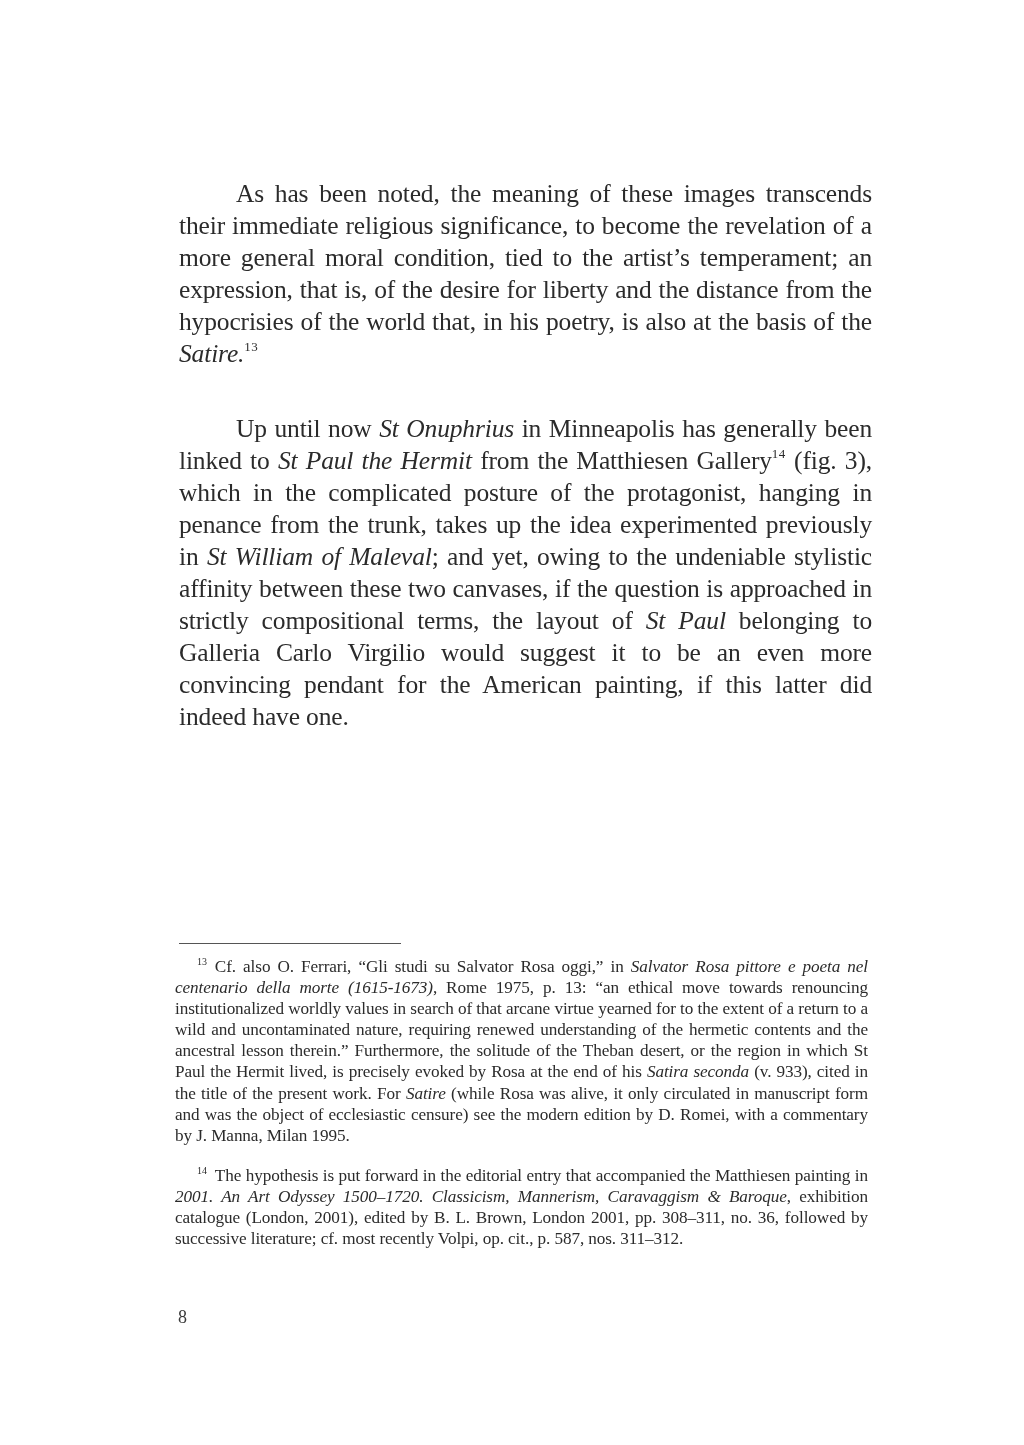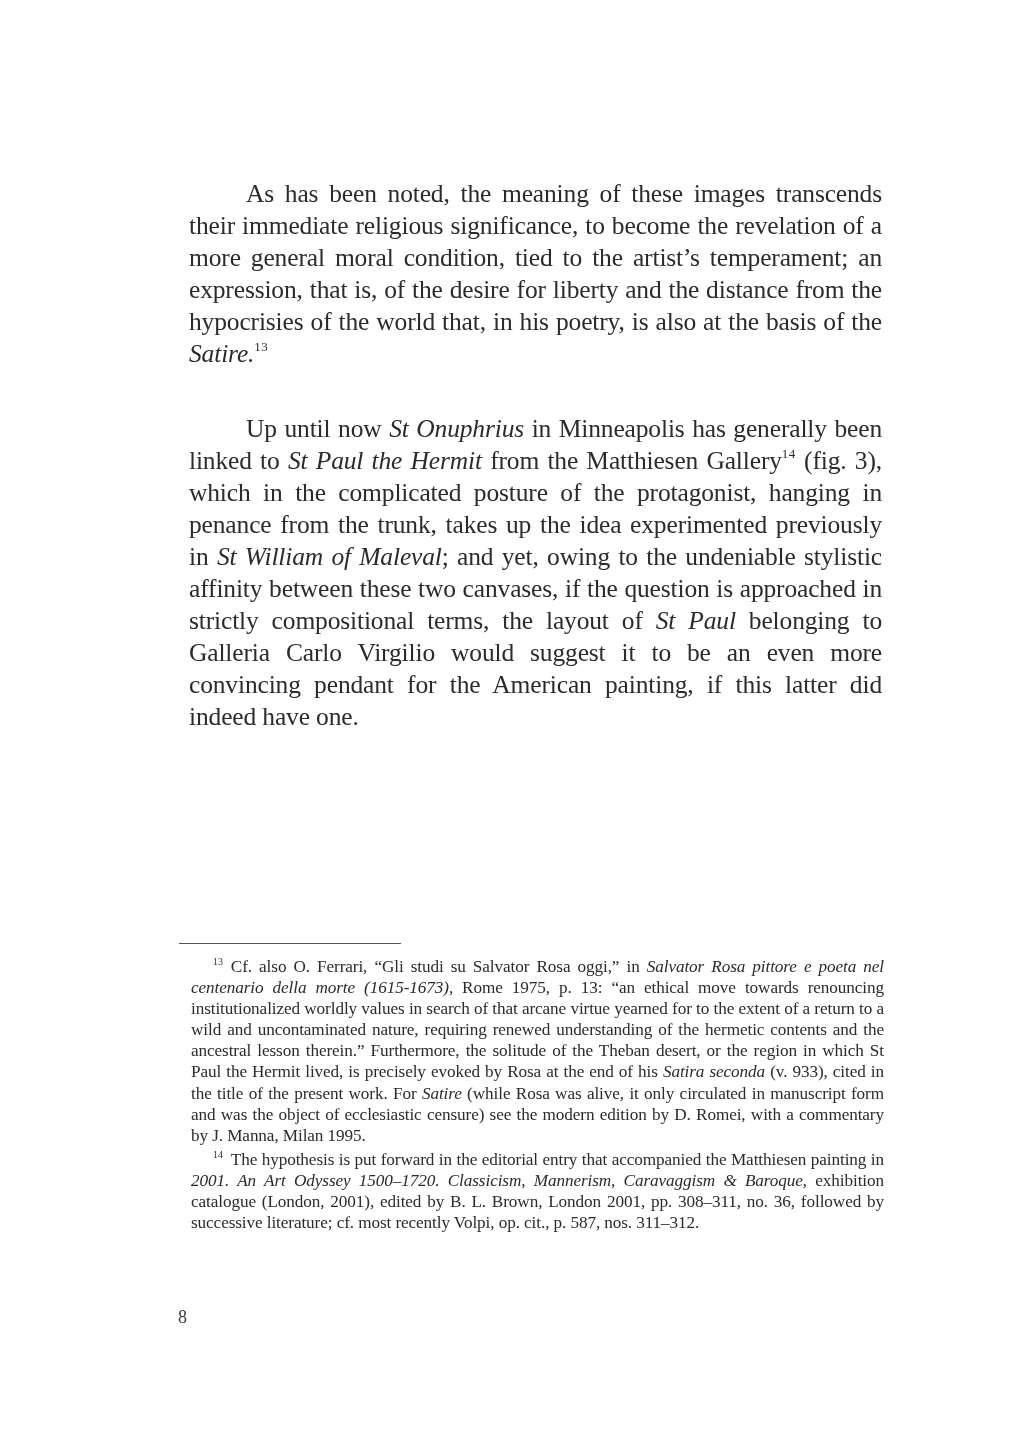--- a/index.html
+++ b/index.html
@@ -10,21 +10,21 @@
     body {
       width: 1024px;
       height: 1445px;
       position: relative;
       overflow: hidden;
       color: #2b2b2b;
       font-family: "Liberation Serif", "DejaVu Serif", serif;
     }
     .page {
       position: absolute;
-      left: 189px;
+      left: 179px;
       top: 178px;
       width: 693px;
     }
     .body-text p {
       margin: 0;
       font-size: 25.5px;
       line-height: 32.1px;
       text-align: justify;
       text-indent: 57px;
       letter-spacing: -0.15px;
@@ -44,34 +44,34 @@
     .rule {
       position: absolute;
       left: 179px;
       top: 943px;
       width: 222px;
       height: 0;
       border-top: 1.3px solid #555555;
     }
     .footnotes {
       position: absolute;
-      left: 191px;
+      left: 175px;
       top: 956px;
       width: 693px;
     }
     .footnotes p {
       margin: 0;
       font-size: 17.2px;
       line-height: 21.1px;
       text-align: justify;
       text-indent: 22px;
       letter-spacing: -0.1px;
     }
     .footnotes p + p {
-      margin-top: 3px;
+      margin-top: 19px;
     }
     .footnotes sup.fnmark {
       font-size: 10px;
       vertical-align: 7px;
       line-height: 0;
       margin-right: 8px;
     }
     .page-number {
       position: absolute;
       left: 178px;

